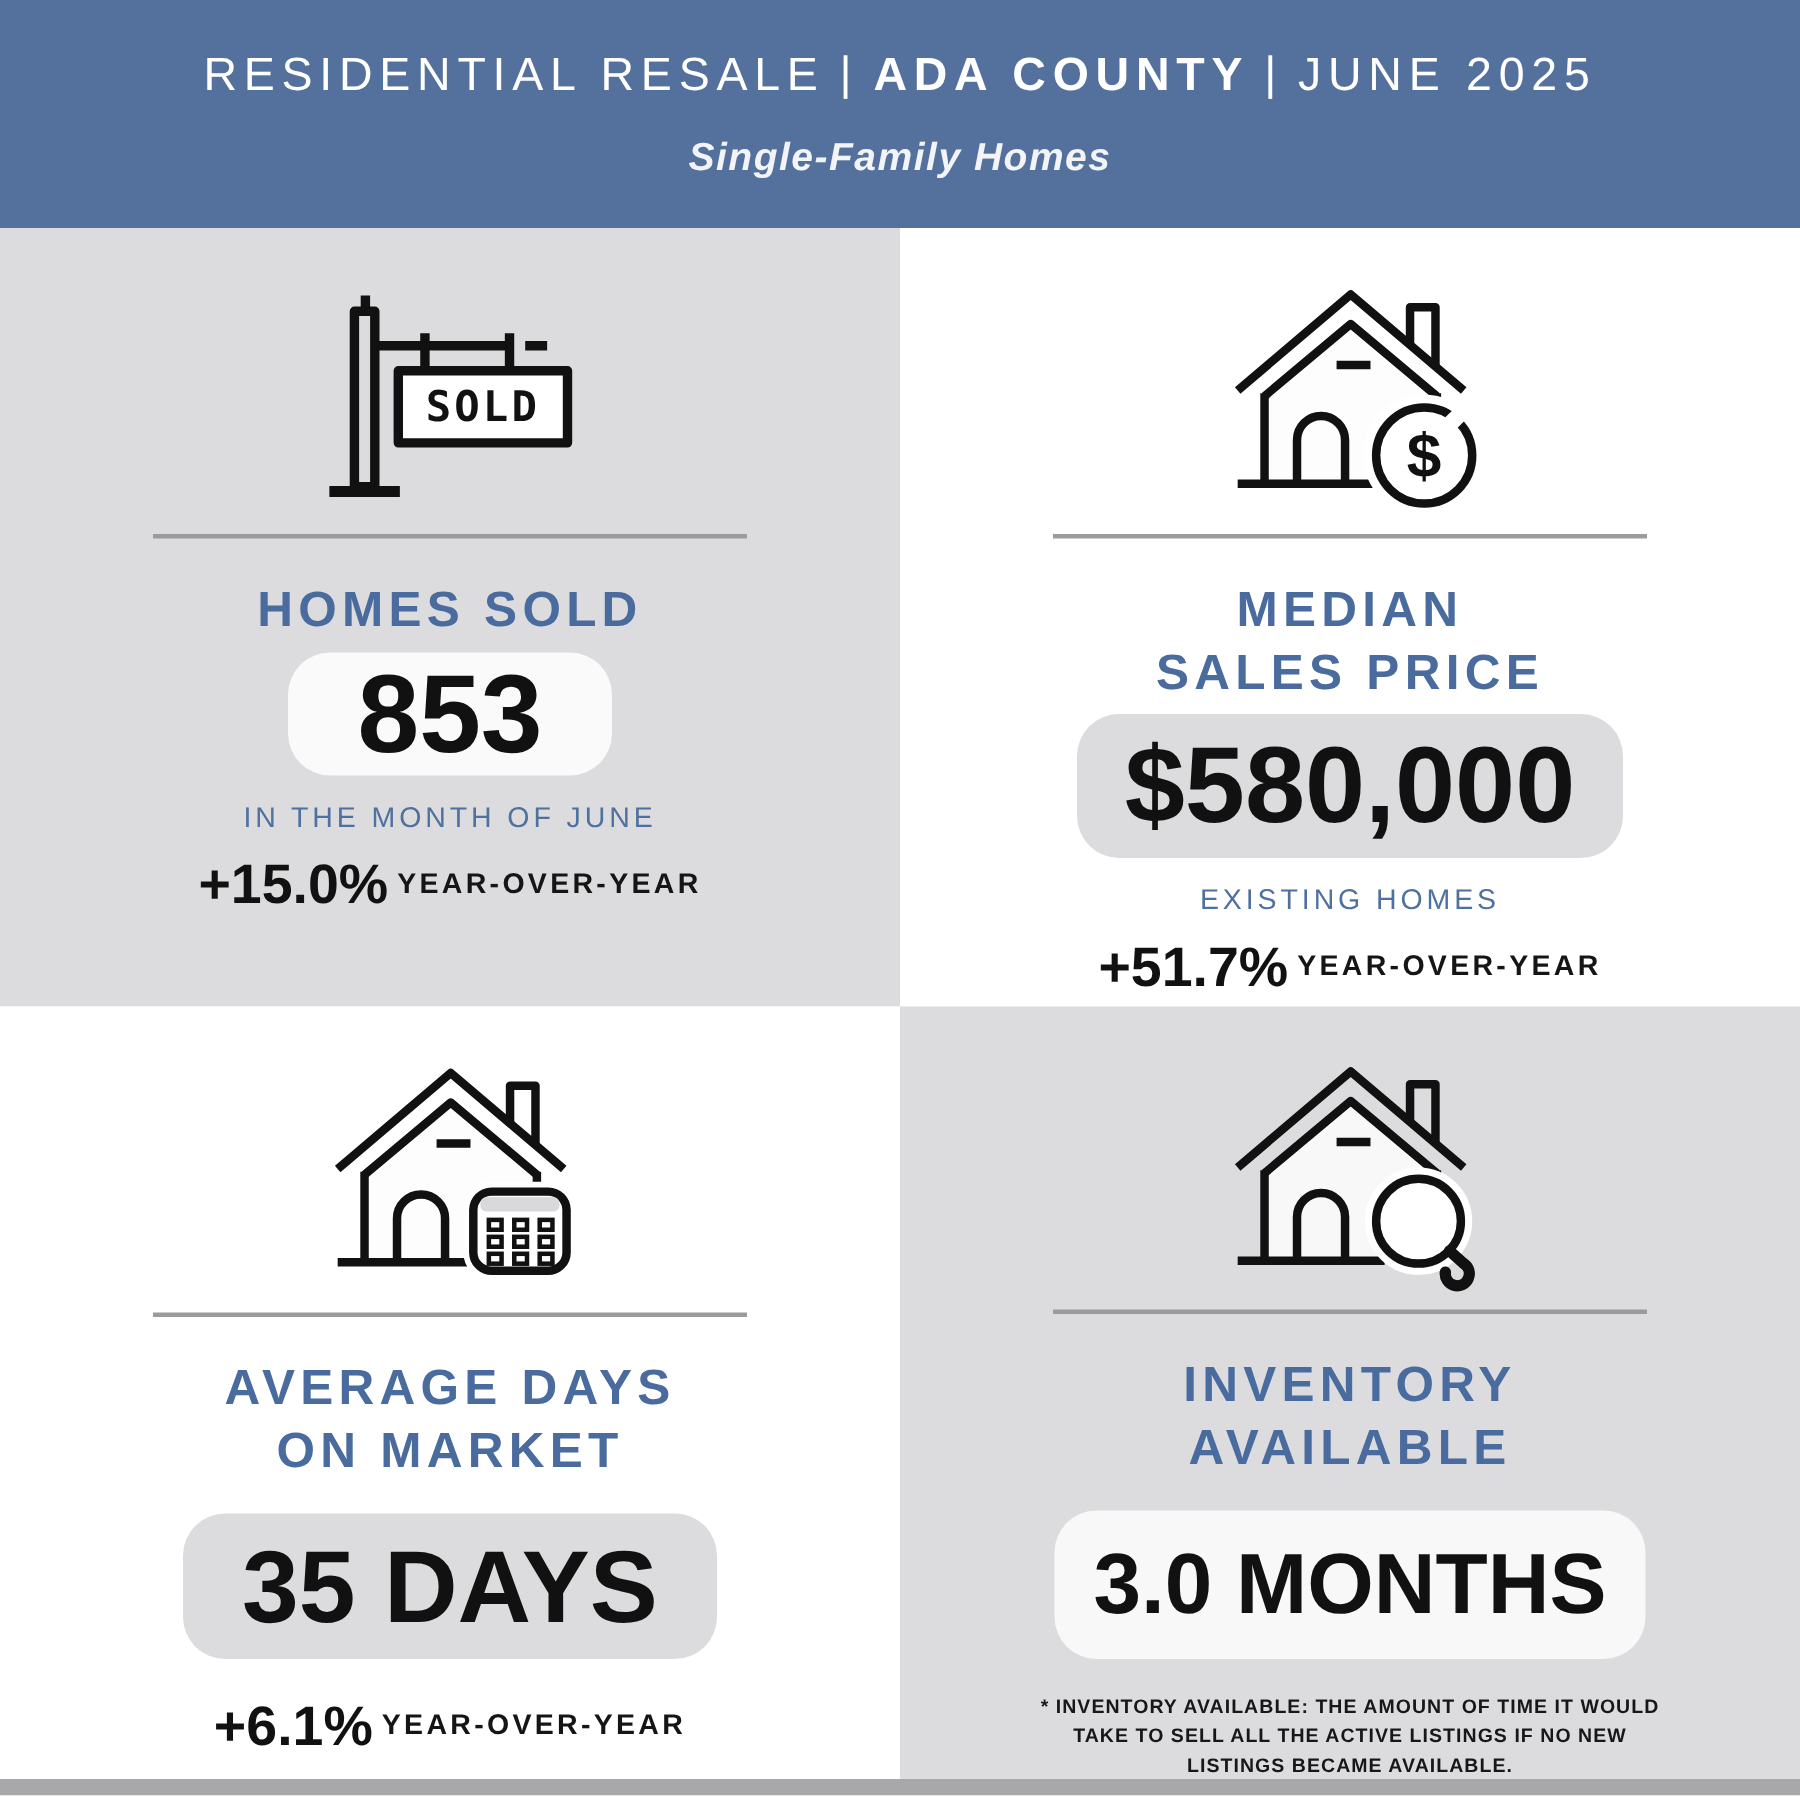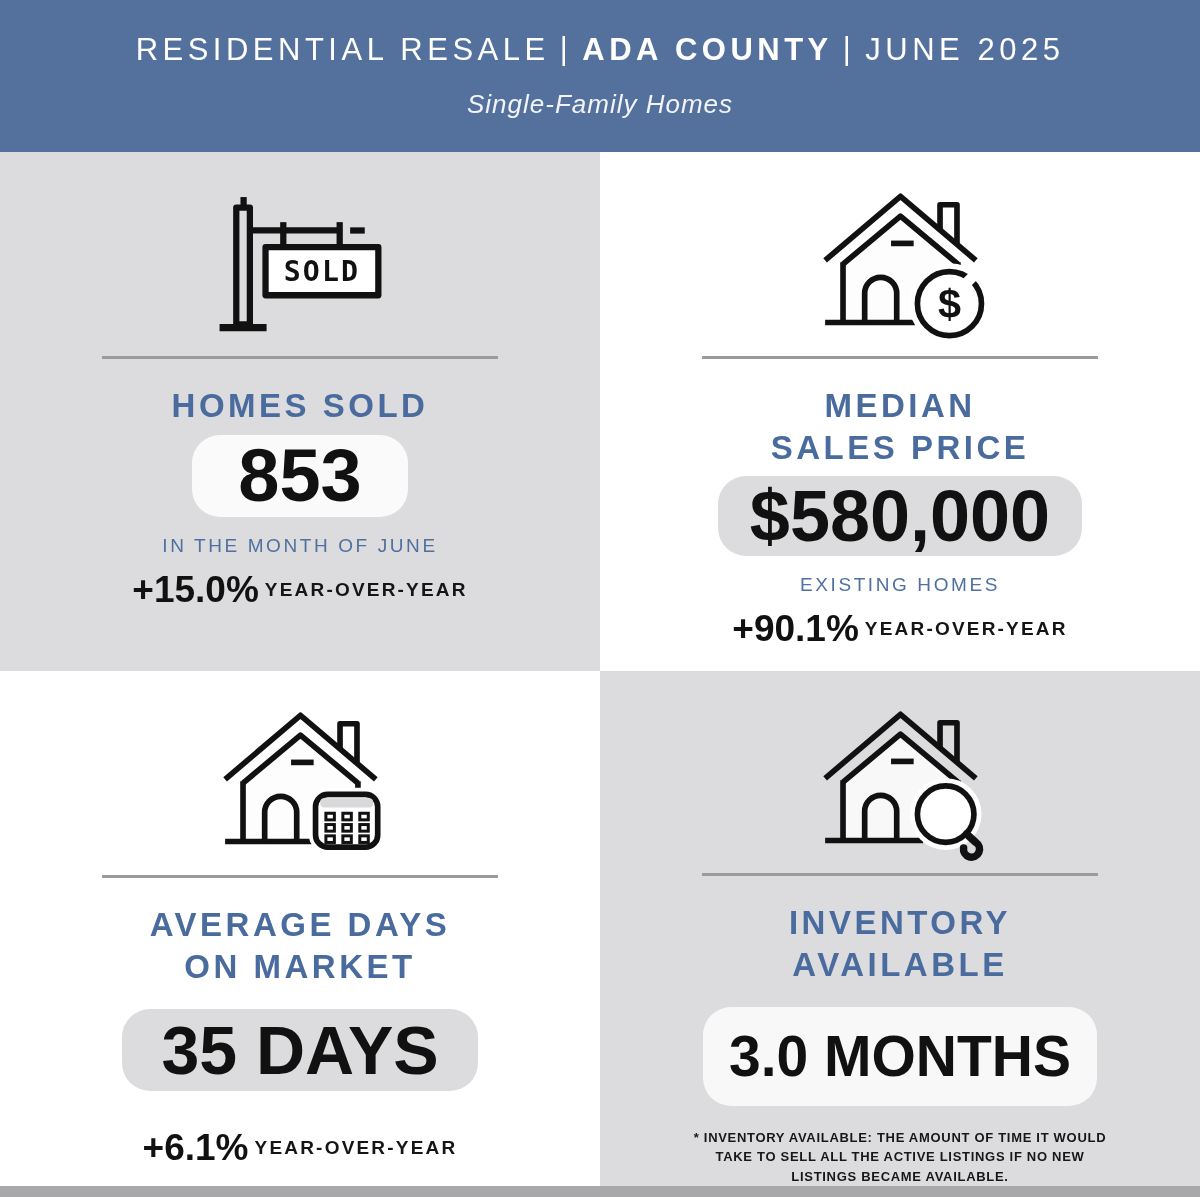--- a/index.html
+++ b/index.html
@@ -4,43 +4,43 @@
 <style>
   html,body{margin:0;padding:0;background:#fff;}
   body{width:1200px;font-family:"Liberation Sans",sans-serif;-webkit-font-smoothing:antialiased;}
   .page{width:1200px;height:1197px;display:flex;flex-direction:column;overflow:hidden;}
 
   
   .header{height:152px;background:#54719d;display:flex;flex-direction:column;align-items:center;justify-content:center;gap:21px;}
   .title{color:#ffffff;font-size:31px;letter-spacing:4.5px;font-weight:400;white-space:nowrap;}
   .title .seg-bold{font-weight:700;}
   .title .sep{font-weight:300;padding:0 10px;position:relative;top:-1px;}
-  .subtitle{color:#f2f4f8;font-size:26px;font-weight:400;font-style:italic;letter-spacing:1px;}
+  .subtitle{color:#f2f4f8;font-size:26px;font-weight:700;font-style:italic;letter-spacing:1px;}
 
   
   .grid{display:grid;grid-template-columns:600px 600px;grid-template-rows:519px 515px;}
   .cell{display:flex;flex-direction:column;align-items:center;}
   .bg-gray{background:#dcdcde;}
   .bg-white{background:#ffffff;}
 
   .icon-wrap{height:164px;margin-top:32px;display:flex;align-items:center;justify-content:center;}
   .divider{width:396px;height:3px;background:#9b9b9b;margin-top:8px;}
 
   .heading{margin:26px 0 0 0;text-align:center;color:#4a6b9d;font-size:33px;font-weight:600;letter-spacing:3.5px;line-height:1.26;}
   .heading .hl{display:block;}
 
   .vbox{border-radius:28px;display:flex;align-items:center;justify-content:center;color:#111111;font-weight:800;white-space:nowrap;}
   .c1 .vbox{background:#fafafb;height:82px;padding:0 46px;font-size:74px;margin-top:8px;}
-  .c2 .vbox{background:#dcdcde;height:80px;padding:0 32px;font-size:72px;margin-top:8px;}
-  .c3 .vbox{background:#dcdcde;height:82px;padding:0 39px;font-size:68px;margin-top:22px;}
+  .c2 .vbox{background:#dcdcde;height:96px;padding:0 32px;font-size:72px;margin-top:8px;}
+  .c3 .vbox{background:#dcdcde;height:97px;padding:0 39px;font-size:68px;margin-top:22px;}
   .c4 .vbox{background:#f8f8f9;height:100px;padding:0 26px;font-size:57px;margin-top:22px;}
 
   .sub-label{margin-top:18px;color:#4f719f;font-size:19px;font-weight:500;letter-spacing:2.6px;}
   .yoy{display:flex;align-items:center;gap:6px;margin-top:12px;}
-  .c3 .yoy{margin-top:36px;text-align:right;}
+  .c3 .yoy{margin-top:24px;text-align:right;}
   .yoy-value{color:#111111;font-size:37px;font-weight:800;}
   .yoy-label{color:#151515;font-size:19px;font-weight:600;letter-spacing:2.2px;}
 
   .footnote{margin-top:22px;text-align:center;color:#17171a;font-size:13px;font-weight:600;letter-spacing:0.7px;line-height:1.5;}
   .footnote span{display:block;}
 
   .bottom-strip{height:11px;background:#a8a8ab;}
 
   .ic{stroke:#111;stroke-width:6;fill:none;}
   .ic-halo{stroke:#fff;fill:#fff;}
@@ -108,21 +108,21 @@
         </svg>
       </div>
       <div class="divider"></div>
       <h2 class="heading">
         <span class="hl">MEDIAN</span>
         <span class="hl">SALES PRICE</span>
       </h2>
       <div class="vbox">$580,000</div>
       <div class="sub-label">EXISTING HOMES</div>
       <div class="yoy">
-        <span class="yoy-value">+90.1%</span>
+        <span class="yoy-value">+51.7%</span>
         <span class="yoy-label">YEAR-OVER-YEAR</span>
       </div>
     </section>
 
     <section class="cell bg-white c3">
       <div class="icon-wrap">
         <svg width="170" height="162" viewBox="0 0 175 172" aria-hidden="true">
           <polygon points="27,84 88,33 149,84 149,146 27,146" fill="#fdfdfd" stroke="none"></polygon>
           <g class="ic" stroke-linejoin="round">
             <path d="M130 48 V21 H148 V63"></path>

